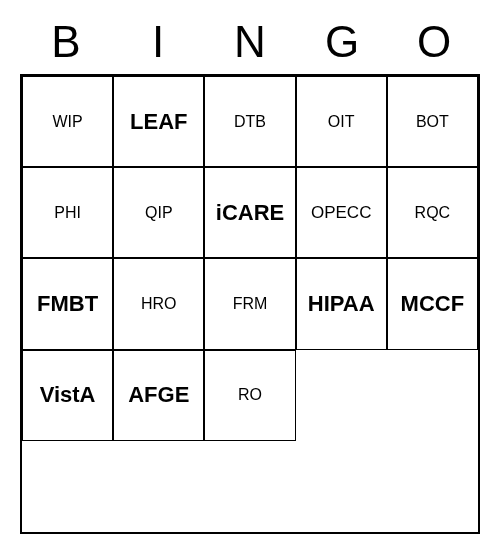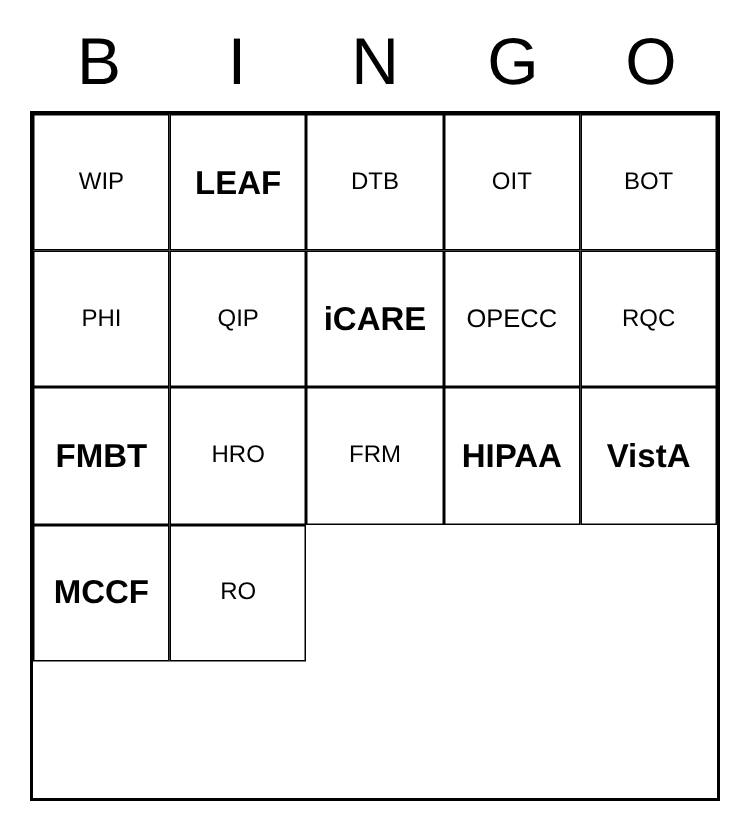--- a/index.html
+++ b/index.html
@@ -79,17 +79,18 @@
     <div class="grid-cell" data-size="s">iCARE</div>
 
     <div class="grid-cell" data-size="xs">OPECC</div>
     <div class="grid-cell">RQC</div>
     <div class="grid-cell" data-size="s">FMBT</div>
 
     <div class="grid-cell">HRO</div>
     <div class="grid-cell">FRM</div>
     <div class="grid-cell" data-size="s">HIPAA</div>
 
+    <div class="grid-cell" data-size="s">MCCF</div>
     <div class="grid-cell" data-size="s">VistA</div>
-    <div class="grid-cell" data-size="s">MCCF</div>
+    <div class="grid-cell" data-size="s">AFGE</div>
     <div class="grid-cell">RO</div>
   </div>
 </div>
 
 </body></html>

